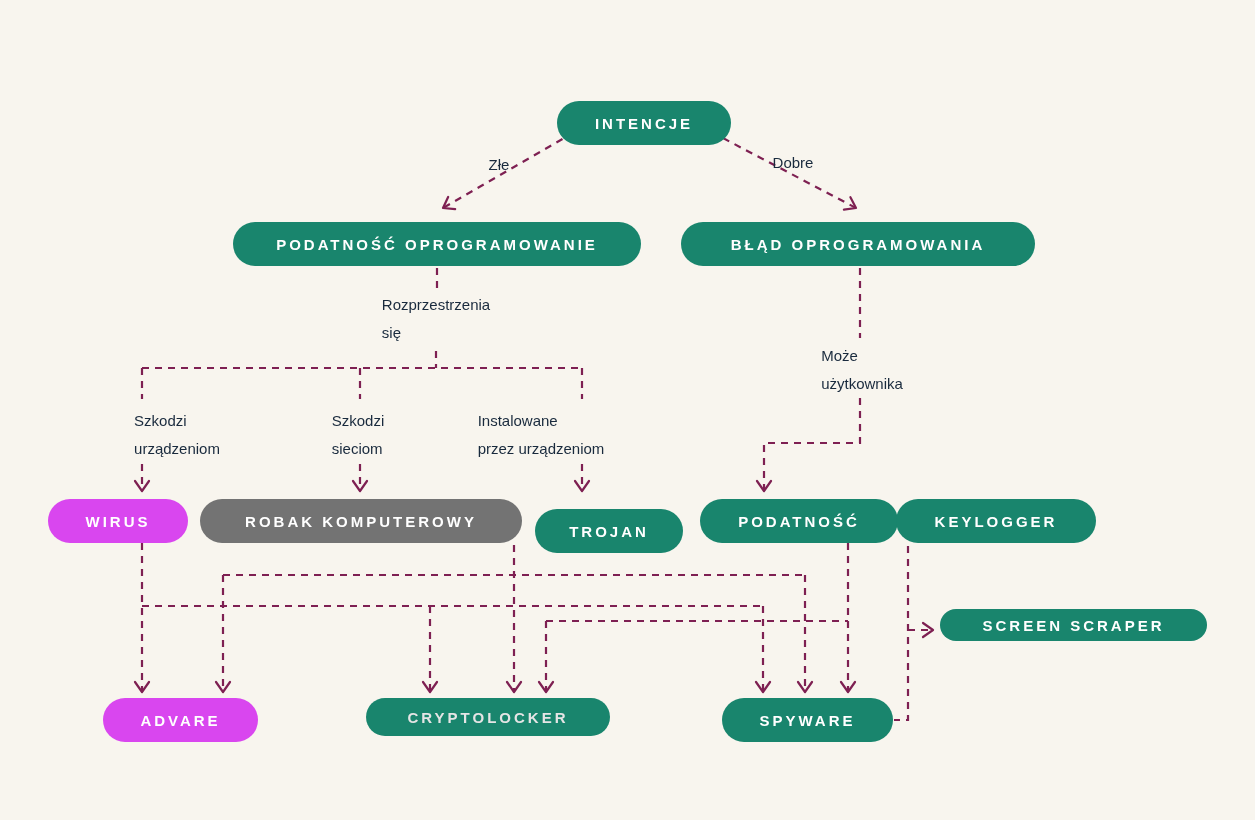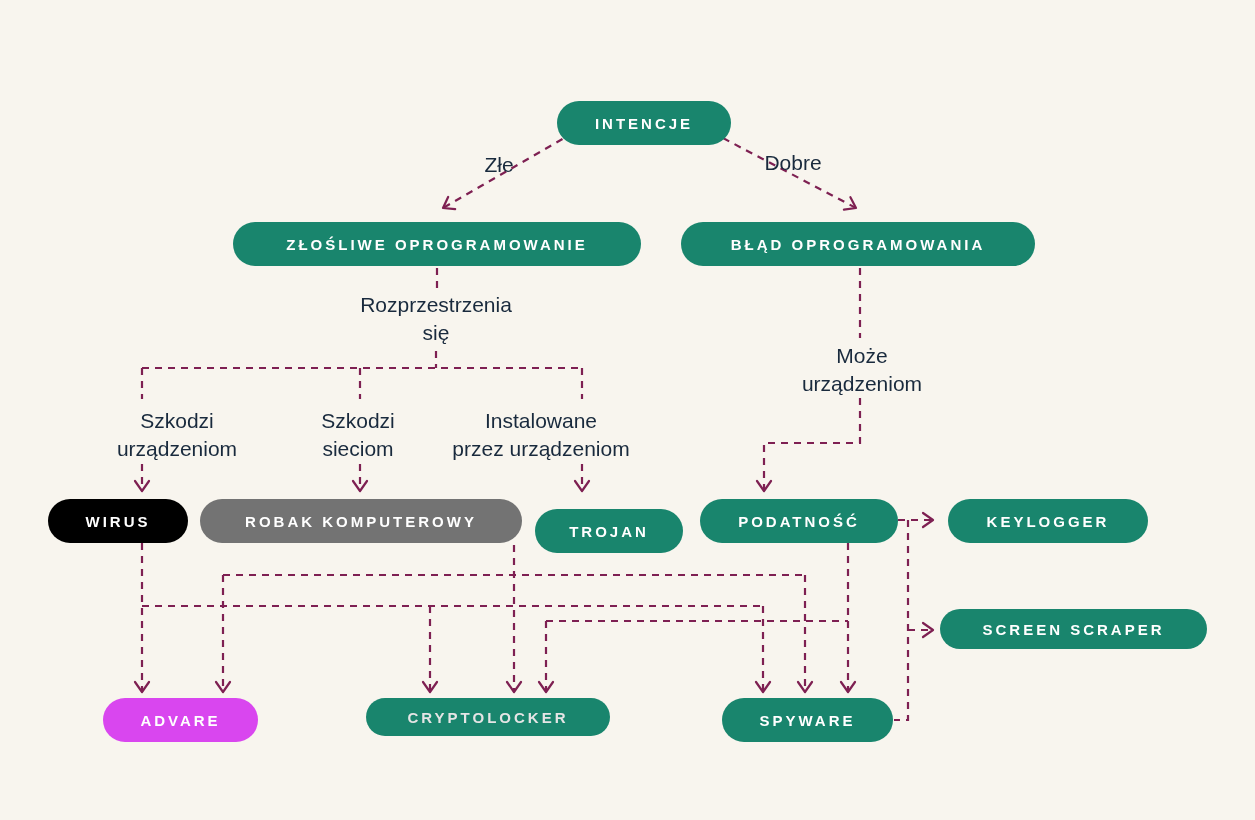--- a/index.html
+++ b/index.html
@@ -12,22 +12,22 @@
     color:#fff;
     font-weight:bold;
     font-size:15px;
     letter-spacing:3px;
     white-space:nowrap;
     box-sizing:border-box;
   }
   .edge-label{
     position:absolute;
     transform:translateX(-50%);
-    text-align:center;
-    font-size:21px;
+    text-align:left;
+    font-size:15px;
     line-height:28px;
     white-space:pre-line;
   }
   svg.connectors{position:absolute;left:0;top:0;}
   svg.connectors path.edge{fill:none;}
 </style>
 </head>
 <body>
 
 <div class="canvas" id="canvas" style="width: 1255px; height: 820px; background: rgb(248, 245, 238);">
@@ -66,35 +66,35 @@
         <path d="M908,520 L908,720 L894,720" class="edge" stroke="#7e2052" stroke-width="2.2" stroke-dasharray="7 6"></path>
         <path d="M908,630 L933,630" class="edge" stroke="#7e2052" stroke-width="2.2" stroke-dasharray="7 6" marker-end="url(#arrowhead)"></path>
       </g>
   </svg>
   <div id="labels-layer">
       <div class="edge-label" style="left: 499px; top: 151px; color: rgb(25, 42, 61);">Złe</div>
       <div class="edge-label" style="left: 793px; top: 149px; color: rgb(25, 42, 61);">Dobre</div>
       <div class="edge-label" style="left: 436px; top: 291px; color: rgb(25, 42, 61);">Rozprzestrzenia
 się</div>
       <div class="edge-label" style="left: 862px; top: 342px; color: rgb(25, 42, 61);">Może
-urządzeniom</div>
+użytkownika</div>
       <div class="edge-label" style="left: 177px; top: 407px; color: rgb(25, 42, 61);">Szkodzi
 urządzeniom</div>
       <div class="edge-label" style="left: 358px; top: 407px; color: rgb(25, 42, 61);">Szkodzi
 sieciom</div>
       <div class="edge-label" style="left: 541px; top: 407px; color: rgb(25, 42, 61);">Instalowane
 przez urządzeniom</div>
     </div>
   <div id="nodes-layer">
       <div class="node" style="left: 557px; top: 78px; width: 174px; height: 44px; background: rgb(25, 133, 109); color: rgb(255, 255, 255); margin-top: 23px;">INTENCJE</div>
-      <div class="node" style="left: 233px; top: 222px; width: 408px; height: 44px; background: rgb(25, 133, 109); color: rgb(255, 255, 255);">ZŁOŚLIWE OPROGRAMOWANIE</div>
+      <div class="node" style="left: 233px; top: 222px; width: 408px; height: 44px; background: rgb(25, 133, 109); color: rgb(255, 255, 255);">PODATNOŚĆ OPROGRAMOWANIE</div>
       <div class="node" style="left: 681px; top: 222px; width: 354px; height: 44px; background: rgb(25, 133, 109); color: rgb(255, 255, 255);">BŁĄD OPROGRAMOWANIA</div>
-      <div class="node" style="left: 48px; top: 499px; width: 140px; height: 44px; background: #000000; color: rgb(255, 255, 255);">WIRUS</div>
+      <div class="node" style="left: 48px; top: 499px; width: 140px; height: 44px; background: #d946ef; color: rgb(255, 255, 255);">WIRUS</div>
       <div class="node" style="left: 200px; top: 499px; width: 322px; height: 44px; background: #737373; color: rgb(255, 255, 255);">ROBAK KOMPUTEROWY</div>
       <div class="node" style="left: 535px; top: 509px; width: 148px; height: 44px; background: rgb(25, 133, 109); color: rgb(255, 255, 255);">TROJAN</div>
       <div class="node" style="left: 700px; top: 499px; width: 198px; height: 44px; background: rgb(25, 133, 109); color: rgb(255, 255, 255);">PODATNOŚĆ</div>
-      <div class="node" style="left: 948px; top: 499px; width: 200px; height: 44px; background: rgb(25, 133, 109); color: rgb(255, 255, 255);">KEYLOGGER</div>
-      <div class="node" style="left: 940px; top: 609px; width: 267px; height: 40px; background: rgb(25, 133, 109); color: rgb(255, 255, 255);">SCREEN SCRAPER</div>
+      <div class="node" style="left: 896px; top: 499px; width: 200px; height: 44px; background: rgb(25, 133, 109); color: rgb(255, 255, 255);">KEYLOGGER</div>
+      <div class="node" style="left: 940px; top: 609px; width: 267px; height: 32px; background: rgb(25, 133, 109); color: rgb(255, 255, 255);">SCREEN SCRAPER</div>
       <div class="node" style="left: 103px; top: 698px; width: 155px; height: 44px; background: #d946ef; color: rgb(255, 255, 255);">ADVARE</div>
       <div class="node" style="left: 366px; top: 698px; width: 244px; height: 38px; background: rgb(25, 133, 109); color: #e5e5e5;">CRYPTOLOCKER</div>
       <div class="node" style="left: 722px; top: 698px; width: 171px; height: 44px; background: rgb(25, 133, 109); color: rgb(255, 255, 255);">SPYWARE</div>
     </div>
 </div>
 
 </body></html>

